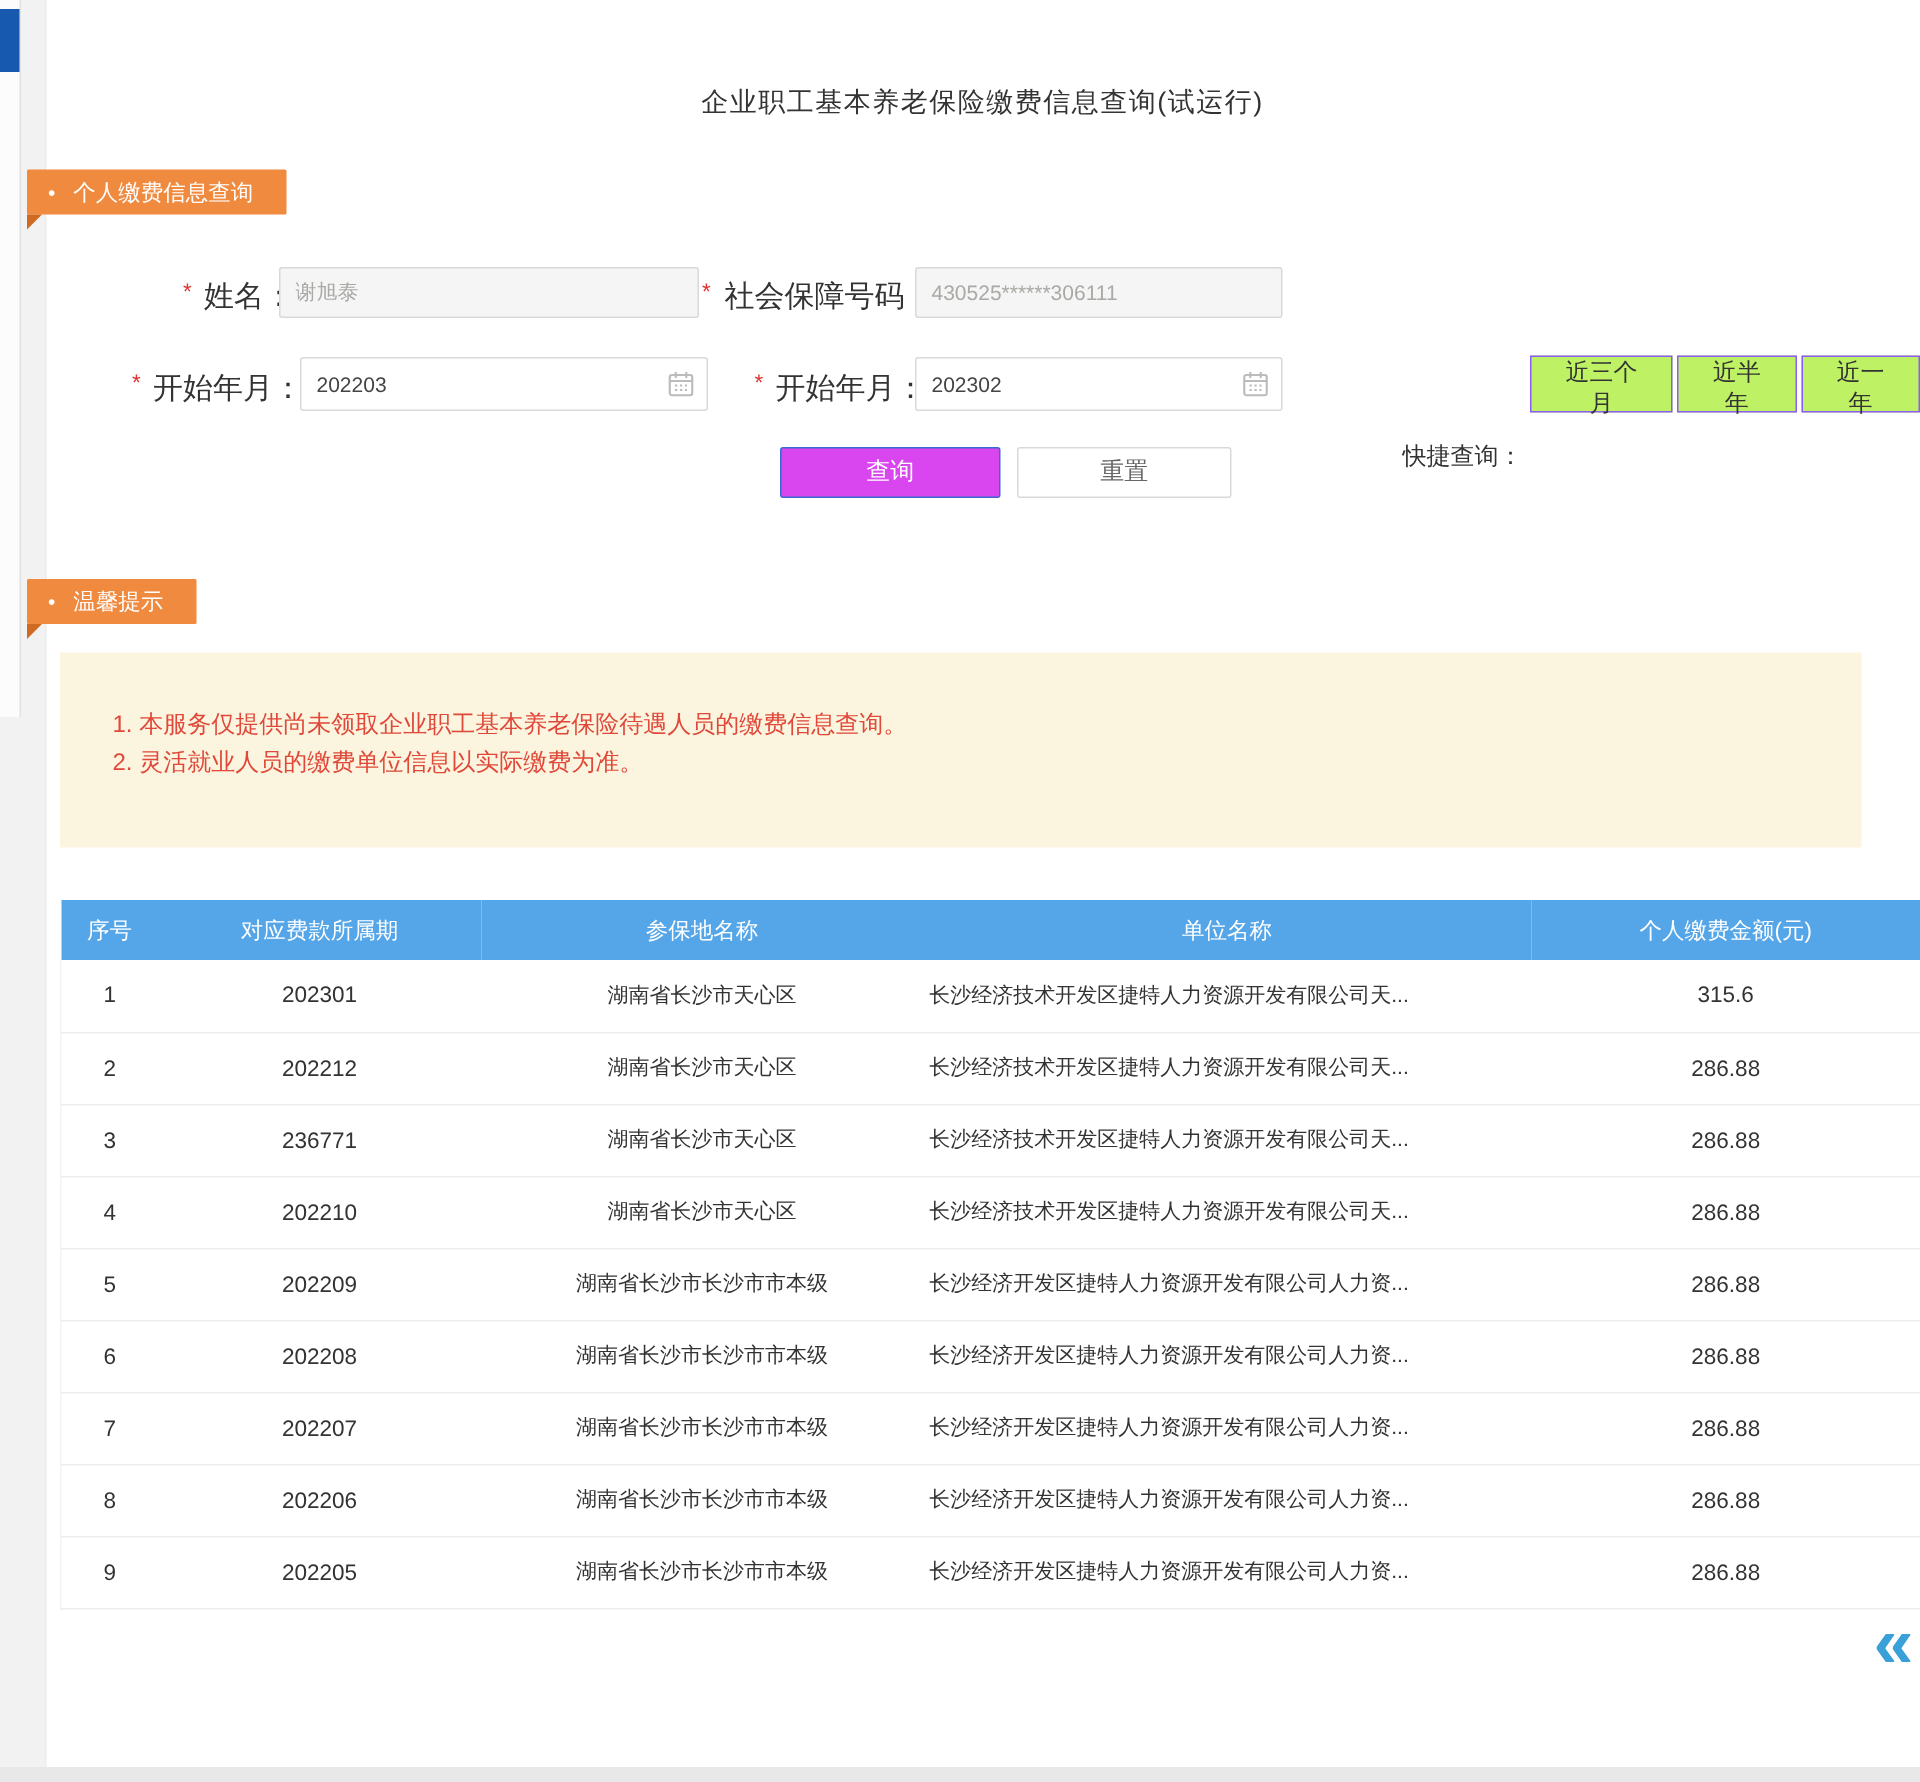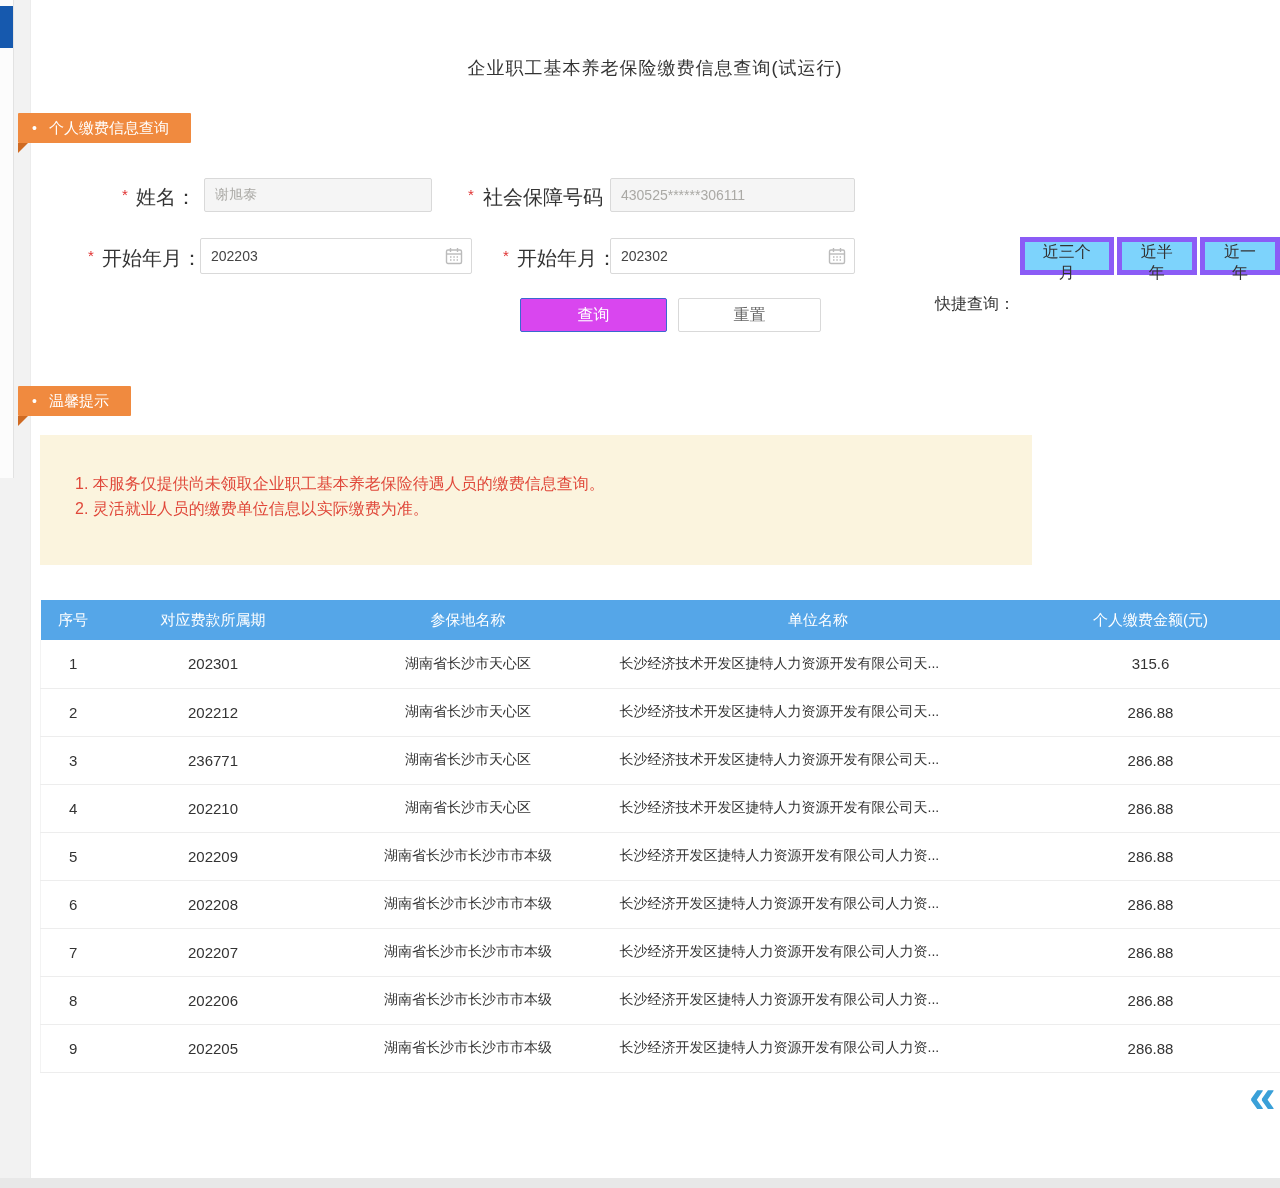--- a/index.html
+++ b/index.html
@@ -54,35 +54,35 @@
     outline: none; background: #fff; color: #444;
   }
   .inp.readonly { background: #f5f5f5; color: #aaa9a5; }
   .date-wrap { position: absolute; height: 36px; }
   .date-wrap .inp { position: absolute; left: 0; top: 0; width: 100%; height: 100%; padding-right: 34px; }
   .cal-icon { position: absolute; right: 9px; top: 9px; width: 18px; height: 18px; cursor: pointer; }
 
   .quick-label { position: absolute; left: 935px; top: 246px; font-size: 16px; margin-top: 48px; }
   .quick-group { position: absolute; left: 1020px; top: 237px; display: flex; gap: 3px; }
   .quick-btn {
-    height: 38px; background: #7dd3fc; border: 5px solid #8b5cf6;
+    height: 38px; background: #bef264; border: 1px solid #8b5cf6;
     font-size: 16px; color: #333; padding: 0 15px; cursor: pointer;
     font-family: "Liberation Sans", "DejaVu Sans", sans-serif;
   }
 
   .btn {
     position: absolute; top: 298px; height: 34px; border-radius: 2px;
     font-size: 16px; cursor: pointer; text-align: center; line-height: 32px;
     font-family: "Liberation Sans", "DejaVu Sans", sans-serif;
   }
   .btn-query { left: 520px; width: 147px; background: #d946ef; border: 1px solid #3a68d0; color: #fff; }
   .btn-reset { left: 678px; width: 143px; background: #fff; border: 1px solid #d9d9d9; color: #666; }
 
   .tips-box {
-    position: absolute; left: 40px; top: 435px; width: 992px; height: 130px;
+    position: absolute; left: 40px; top: 435px; width: 1201px; height: 130px;
     background: #fbf4de; padding: 36px 0 0 35px;
   }
   .tips-box p { font-size: 16px; color: #e0483a; line-height: 25px; }
 
   .pay-table {
     position: absolute; left: 40px; top: 600px; width: 1240px;
     border-collapse: collapse; table-layout: fixed; font-size: 15px;
   }
   .pay-table th {
     background: #55a6e8; color: #fff; font-weight: normal;
@@ -117,21 +117,21 @@
 <div class="page-title">企业职工基本养老保险缴费信息查询(试运行)</div>
 
 <div class="badge badge-query">
   <span class="bullet">•</span>
   <span>个人缴费信息查询</span>
 </div>
 <div class="fold fold-query"></div>
 
 <span class="req-star" style="left:122px; top:186px;">*</span>
 <span class="f-label" style="left:136px; top:184px;">姓名：</span>
-<input class="inp readonly" style="left: 204px; top: 178px; width: 228px;" readonly="" value="谢旭泰">
+<input class="inp readonly" style="left: 186px; top: 178px; width: 280px;" readonly="" value="谢旭泰">
 
 <span class="req-star" style="left:468px; top:186px;">*</span>
 <span class="f-label" style="left:483px; top:184px;">社会保障号码：</span>
 <input class="inp readonly" style="left: 610px; top: 178px; width: 245px;" readonly="" value="430525******306111">
 
 <span class="req-star" style="left:88px; top:247px;">*</span>
 <span class="f-label" style="left:102px; top:245px;">开始年月：</span>
 <div class="date-wrap" style="left:200px; top:238px; width:272px;">
   <input class="inp" value="202203" style="">
   <svg class="cal-icon" viewBox="0 0 18 18" fill="none" stroke="#bbb" stroke-width="1.4">

